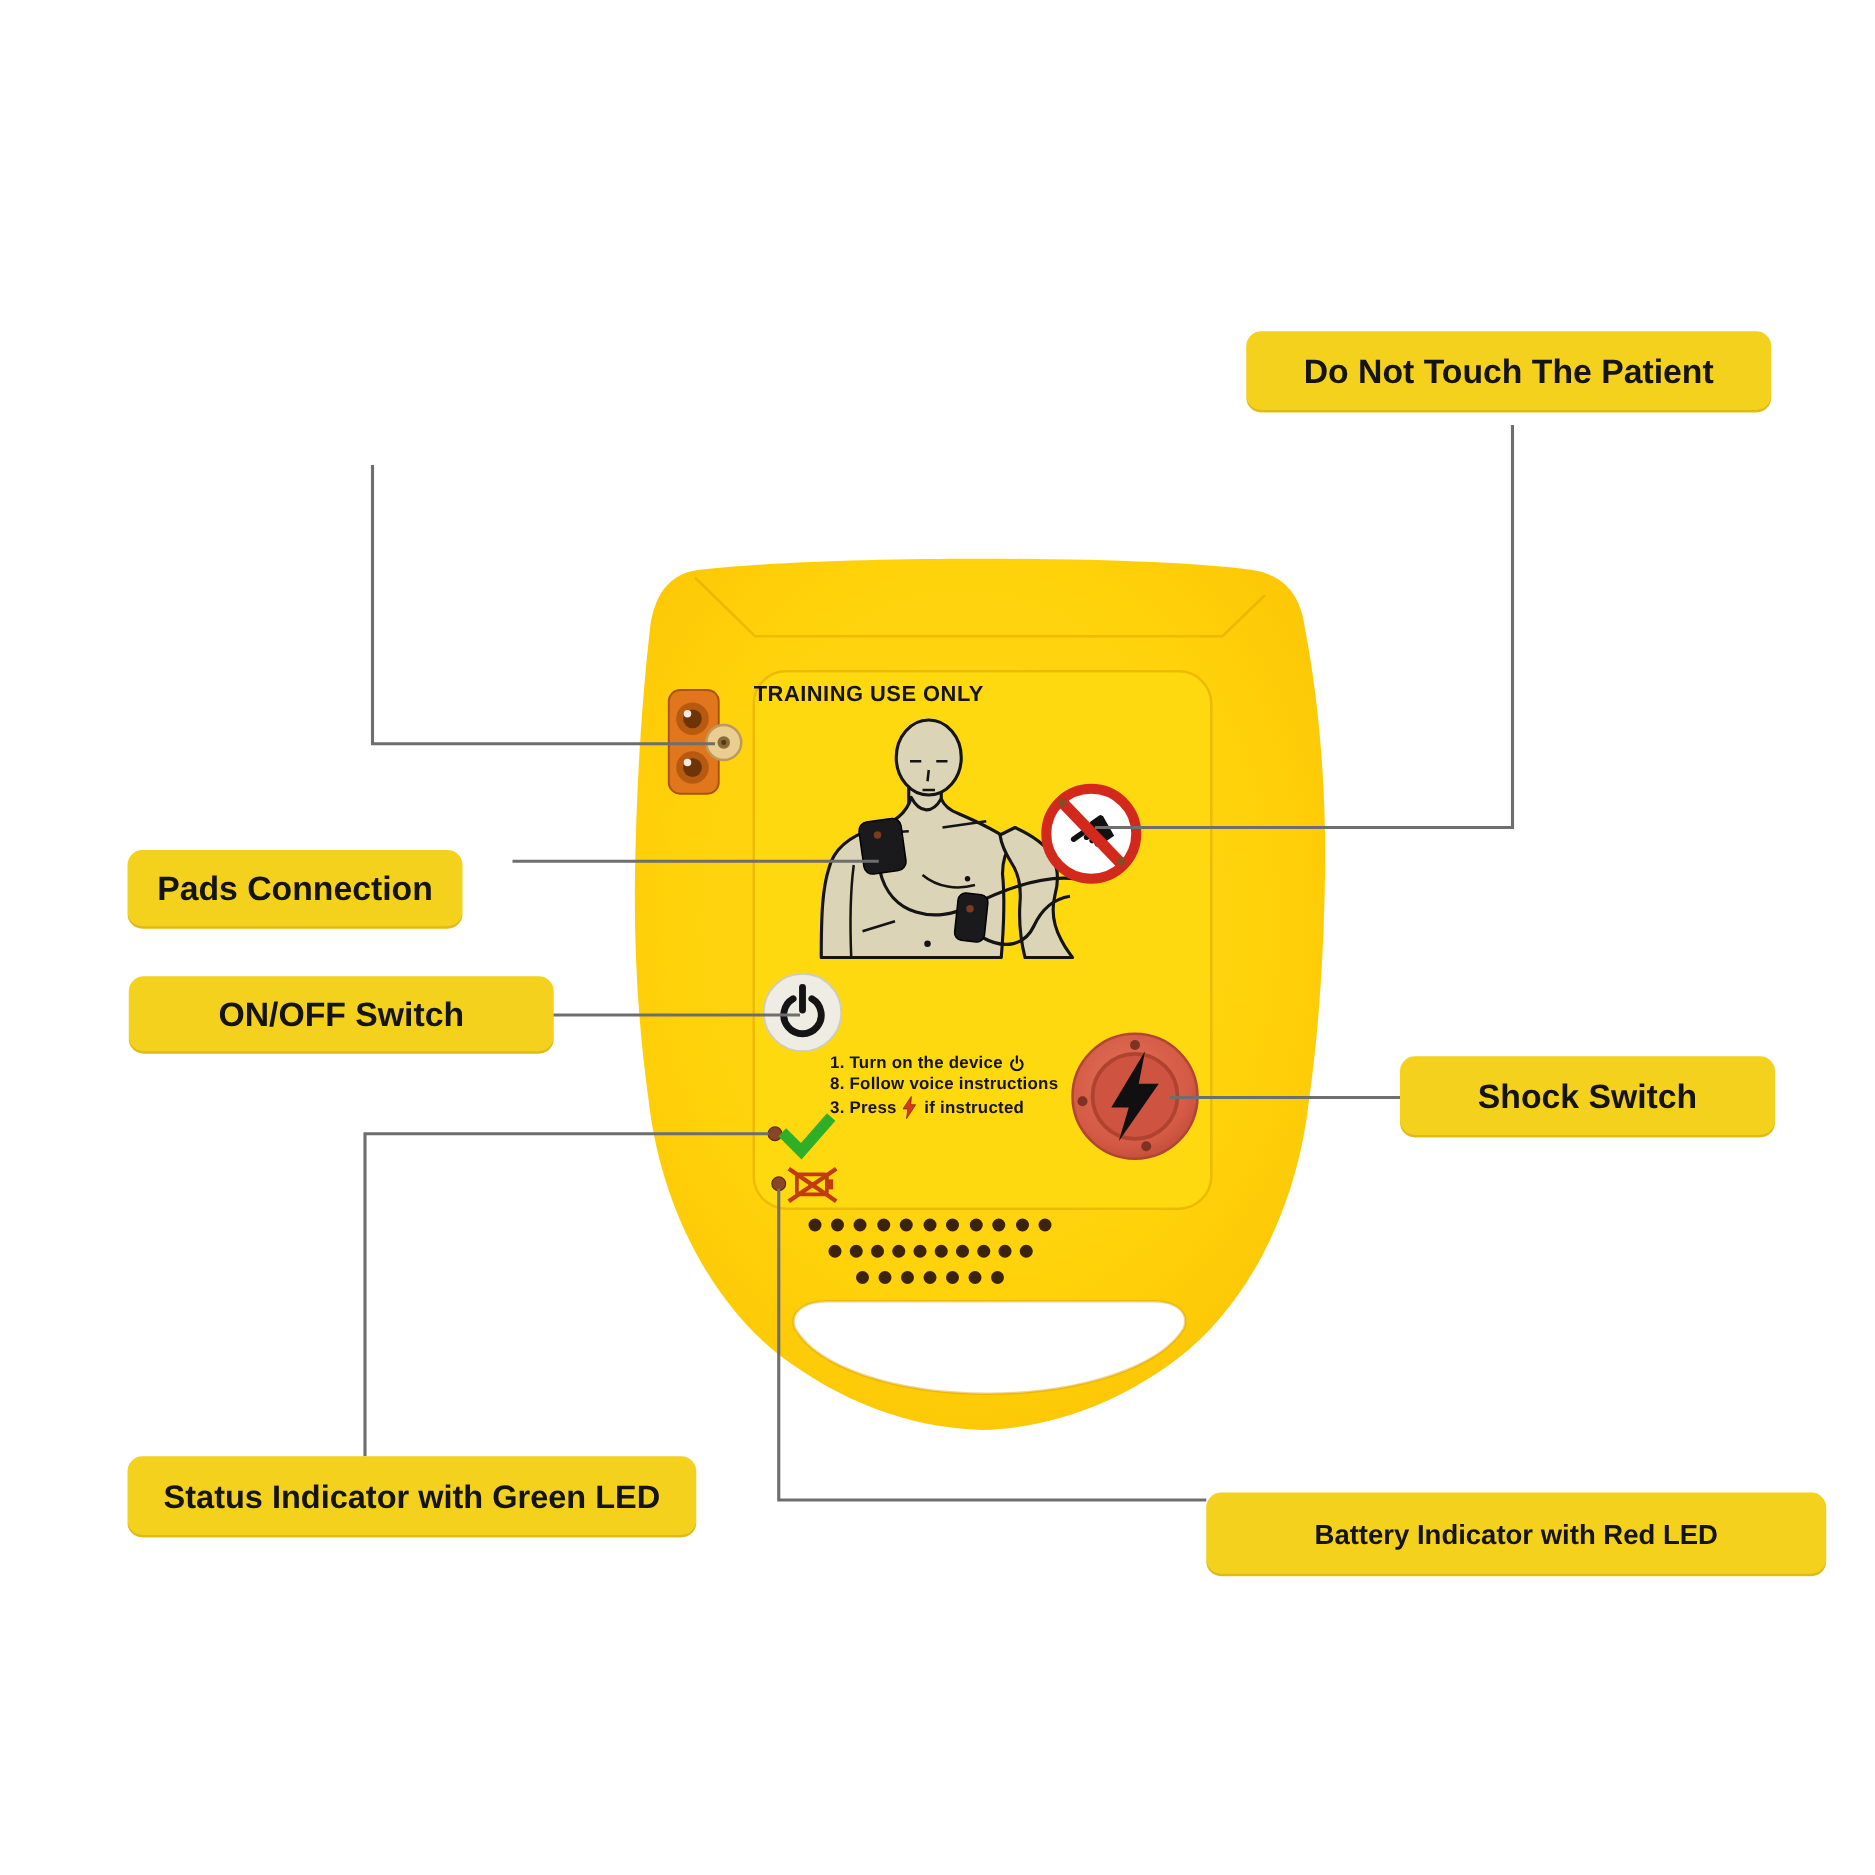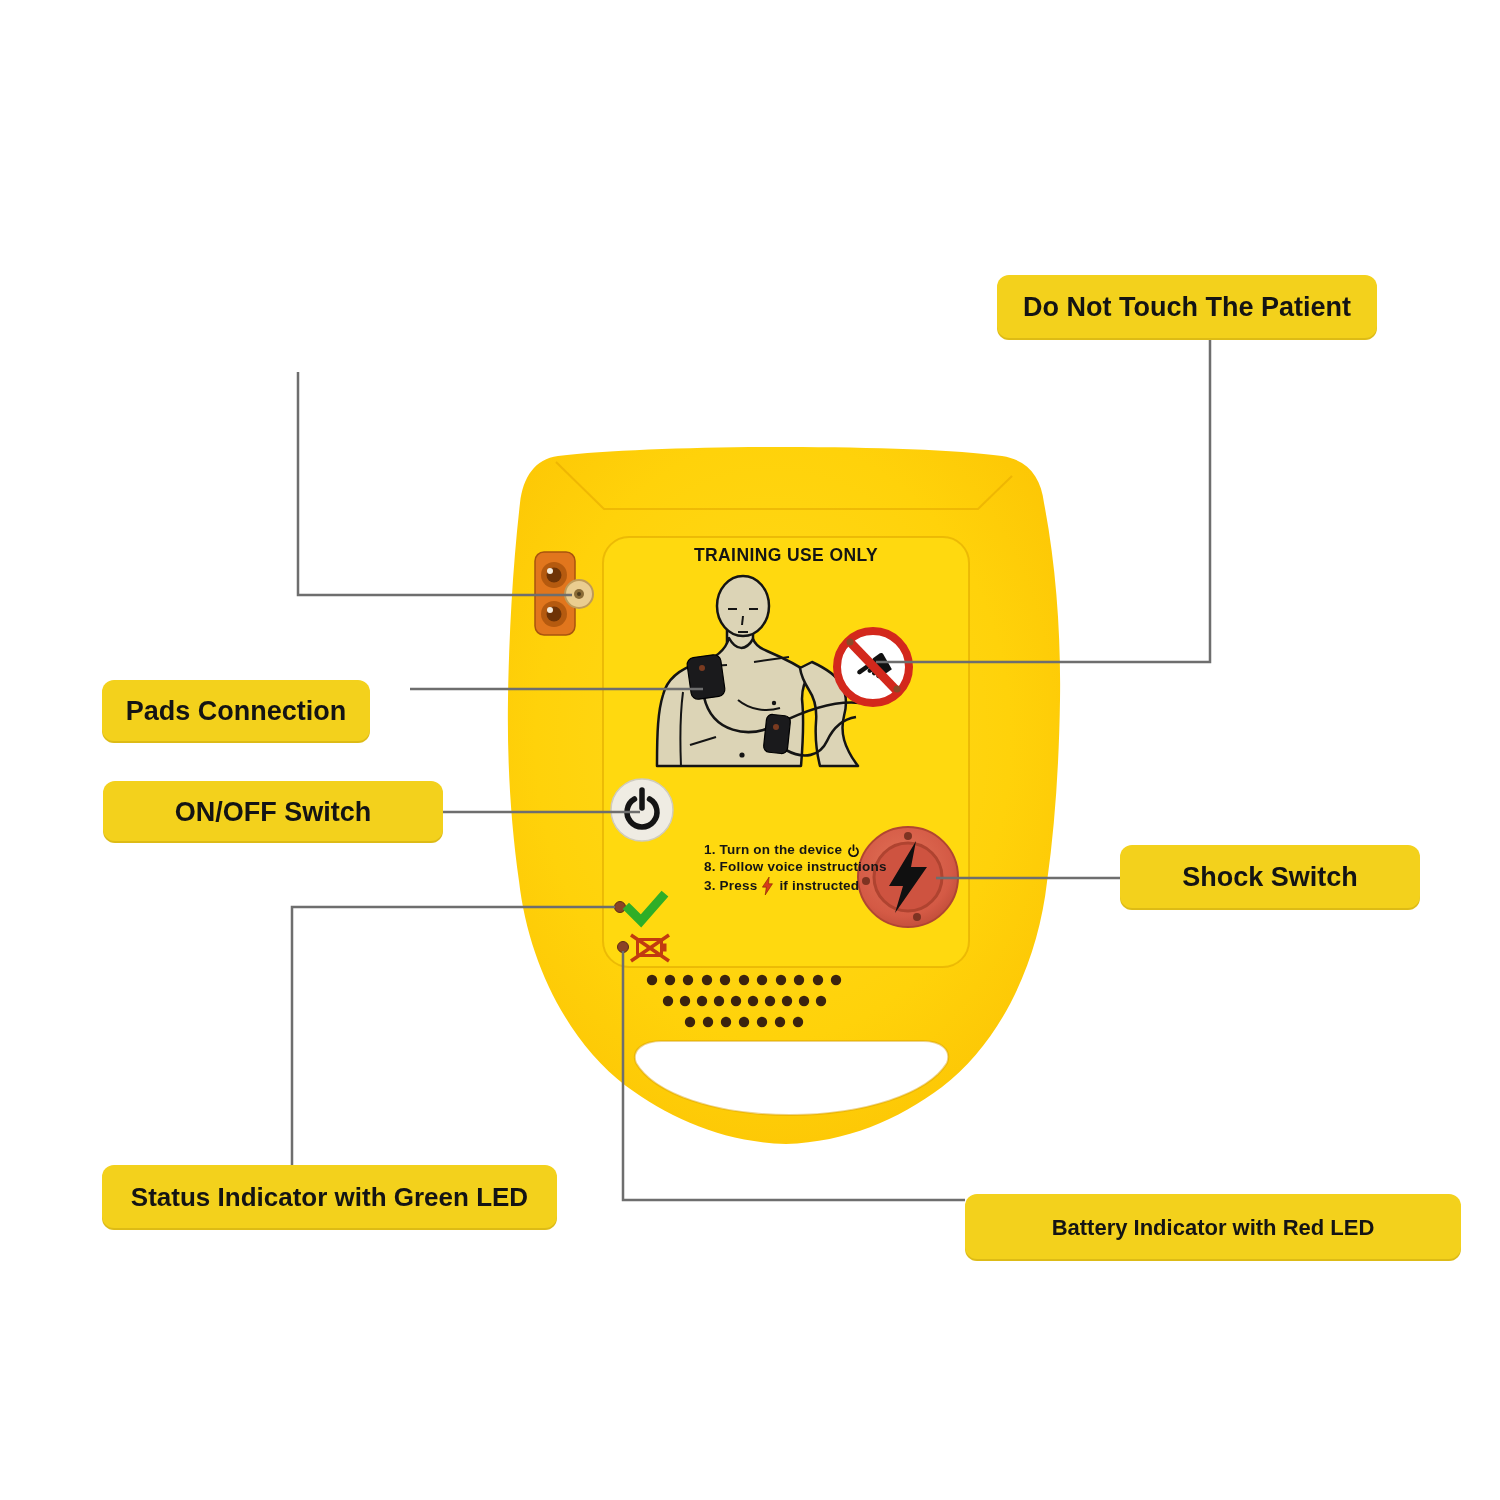--- a/index.html
+++ b/index.html
@@ -4,24 +4,24 @@
 <style>
   html,body{margin:0;padding:0;background:#ffffff;}
   .stage{position:relative;width:1500px;height:1500px;background:#ffffff;overflow:hidden;
          font-family:"Liberation Sans", sans-serif;}
   .art{position:absolute;left:0;top:0;z-index:0;}
   .callout{position:absolute;z-index:3;background:#F3D11C;border-radius:12px;
            color:#141414;font-weight:700;font-size:27px;text-align:center;
            display:flex;align-items:center;justify-content:center;
            box-shadow:inset 0 -2px 0 rgba(120,90,0,0.18);}
   .panel-title{position:absolute;z-index:2;left:603px;top:545px;width:366px;
-               text-align:center;font-weight:700;font-size:17.5px;letter-spacing:.4px;color:#141414;}
+               text-align:left;font-weight:700;font-size:17.5px;letter-spacing:.4px;color:#141414;}
   .instr{position:absolute;z-index:2;left:664px;top:843px;display:flex;flex-direction:column;gap:3px;}
   .instr-line{display:flex;align-items:center;gap:5px;font-weight:700;font-size:13.5px;
-              letter-spacing:.2px;color:#151515;white-space:nowrap;line-height:14px;margin-left:40px;}
+              letter-spacing:.2px;color:#151515;white-space:nowrap;line-height:14px;}
   .pwr-ic,.bolt-ic{display:inline-block;}
 </style>
 </head>
 <body>
 
 <div class="stage">
 
 <svg class="art" width="1500" height="1500" viewBox="0 0 1500 1500">
   <defs>
     <radialGradient id="gBody" cx="48%" cy="42%" r="78%">
@@ -223,21 +223,21 @@
   <div class="instr-line">
     <span>3. Press</span>
     <svg class="bolt-ic" width="12" height="18" viewBox="0 0 10 16">
       <polygon points="6,0 0,9 3.5,9 2.5,16 9,6 5.5,6" fill="#D63A1A" stroke="#7A1A00" stroke-width="0.5"></polygon>
     </svg>
     <span>if instructed</span>
   </div>
 </div>
 
 
-<div class="callout" style="left:997px;top:275px;width:380px;height:65px;">Do Not Touch The Patient</div>
+<div class="callout" style="left:997px;top:265px;width:420px;height:65px;">Do Not Touch The Patient</div>
 
 <div class="callout" style="left:102px;top:680px;width:268px;height:63px;">Pads Connection</div>
 
 <div class="callout" style="left:103px;top:781px;width:340px;height:62px;">ON/OFF Switch</div>
 
 <div class="callout" style="left:102px;top:1165px;width:455px;height:65px;font-size:26px;">Status Indicator with Green LED</div>
 
 <div class="callout" style="left:1120px;top:845px;width:300px;height:65px;">Shock Switch</div>
 
 <div class="callout" style="left:965px;top:1163px;width:496px;height:67px;font-size:22px;margin-top:31px;">Battery Indicator with Red LED</div>

